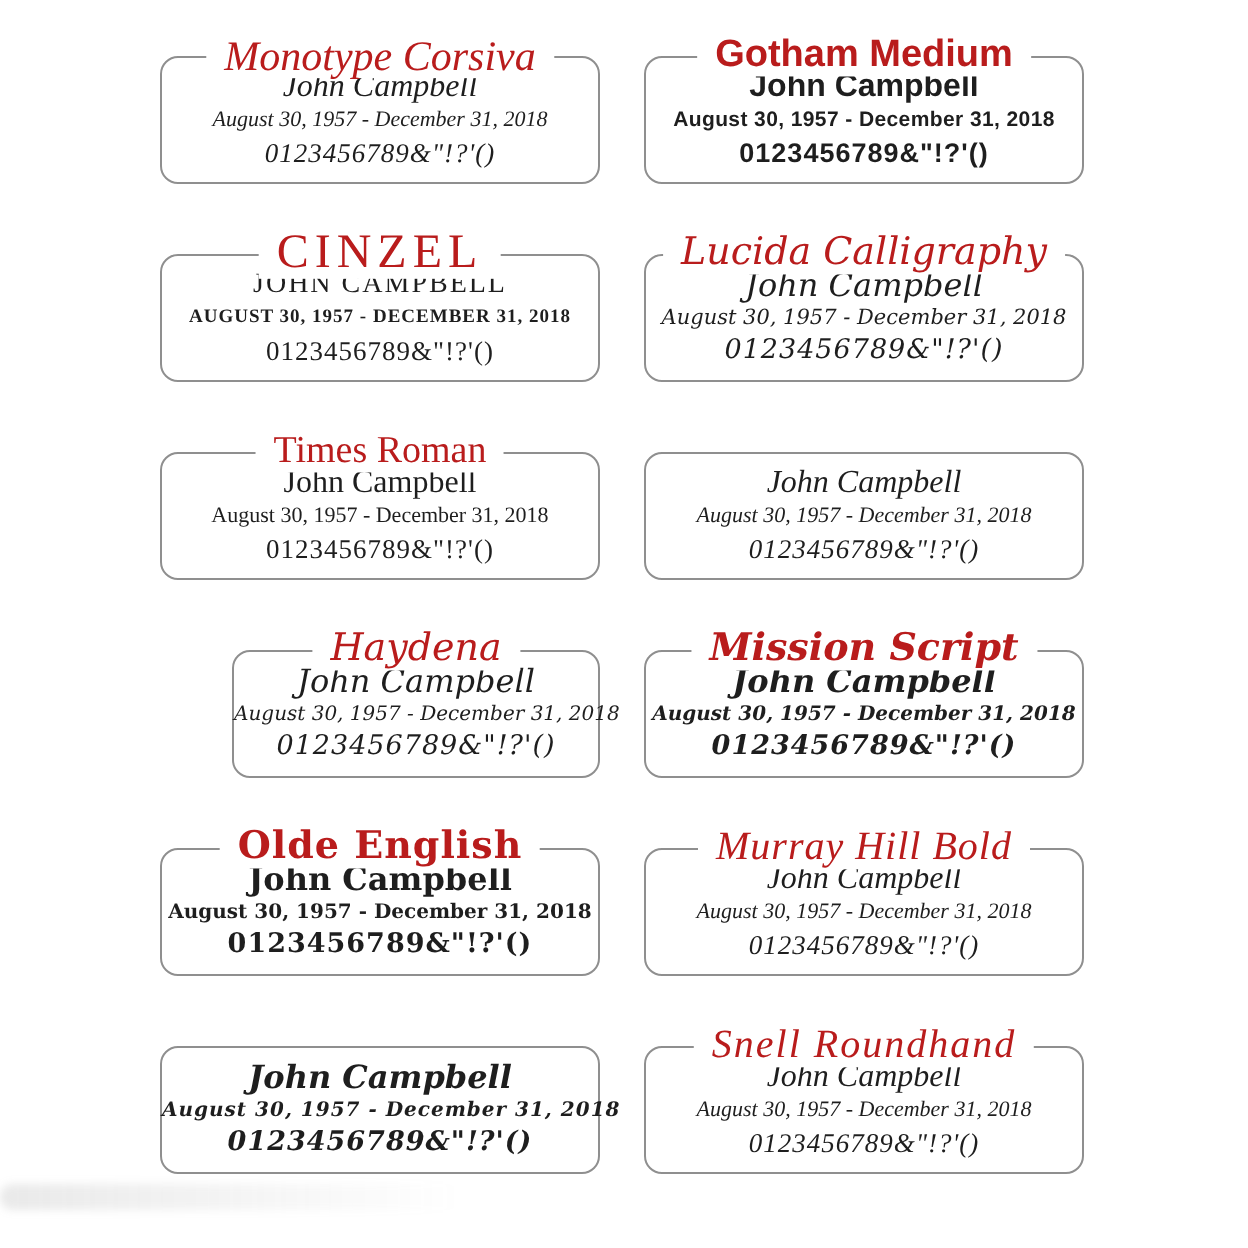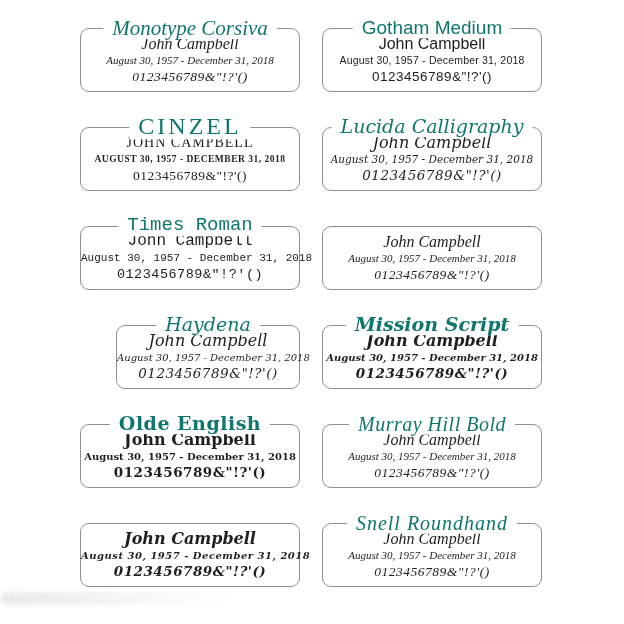--- a/index.html
+++ b/index.html
@@ -34,21 +34,21 @@
   .title{
     position:absolute;
     top:0;left:50%;
     transform:translate(-50%,-54%);
     background:#ffffff;
     padding:0 9px;
     white-space:nowrap;
     font-size:19px;
     line-height:1.05;
     z-index:2;
-    color:#0f766e;
+    color:#b91c1c;
   }
   .lines{padding-top:5px;}
   .line{white-space:nowrap;}
   .name{font-size:16px;line-height:19px;}
   .date{font-size:11px;line-height:15px;}
   .glyphs{font-size:13.5px;line-height:17px;letter-spacing:0.5px;}
 
   
   .shadow-band{
     position:absolute;
@@ -56,34 +56,34 @@
     width:230px;height:13px;
     background:linear-gradient(to right, rgba(120,120,120,0.16), rgba(120,120,120,0.0));
     border-radius:7px;
     filter:blur(2px);
   }
 
   
   .f-monotype-corsiva{font-family:"Liberation Serif",serif;font-style:italic;}
   .f-monotype-corsiva .title{font-size:21px;}
 
-  .f-gotham-medium{font-family:"Liberation Sans",sans-serif;font-weight:400;}
+  .f-gotham-medium{font-family:"Liberation Sans",sans-serif;font-weight:700;}
   .f-gotham-medium .title{font-size:19px;}
   .f-gotham-medium .date{font-size:10.5px;letter-spacing:0.2px;}
 
   .f-cinzel{font-family:"Liberation Serif",serif;}
   .f-cinzel .title{font-size:24px;letter-spacing:3px;text-transform:uppercase;}
   .f-cinzel .name{text-transform:uppercase;font-size:14px;letter-spacing:1px;}
   .f-cinzel .date{text-transform:uppercase;font-size:9.5px;letter-spacing:0.5px;font-weight:700;}
 
   .f-lucida-calligraphy{font-family:"DejaVu Serif",serif;font-style:italic;}
   .f-lucida-calligraphy .title{font-size:19px;}
   .f-lucida-calligraphy .date{font-size:10.5px;}
 
-  .f-times-roman{font-family:Liberation Mono, monospace;}
+  .f-times-roman{font-family:Liberation Serif, serif;}
   .f-times-roman-italic{font-family:"Liberation Serif",serif;font-style:italic;}
 
   .f-haydena{font-family:"DejaVu Serif",serif;font-style:italic;padding-left:36px;}
   .f-haydena .title{font-size:19px;}
   .f-haydena .date{font-size:10px;}
 
   .f-mission-script{font-family:"DejaVu Serif",serif;font-style:italic;font-weight:700;}
   .f-mission-script .title{font-size:19px;}
   .f-mission-script .date{font-size:10px;}
 

